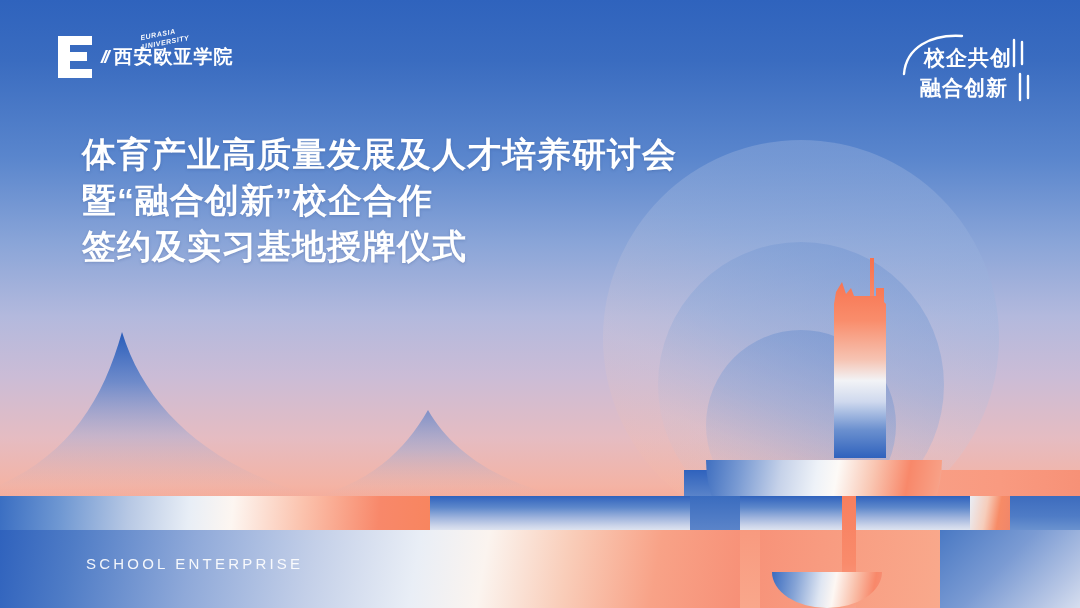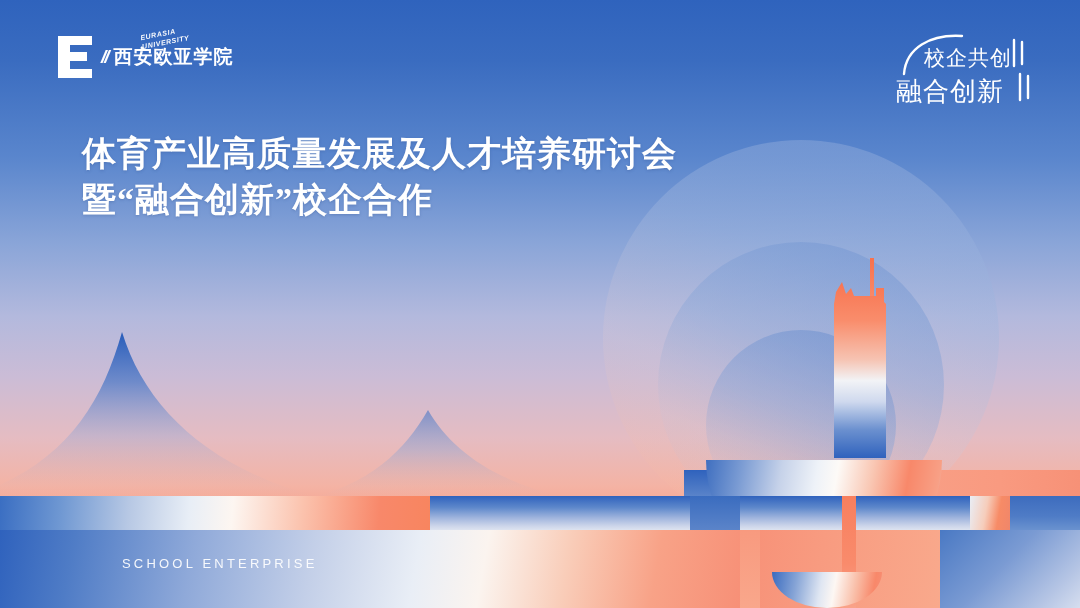--- a/index.html
+++ b/index.html
@@ -112,53 +112,52 @@
   
   #title{
     position:absolute;left:82px;top:131px;width:700px;
     color:#ffffff;
     font-weight:bold;
     font-size:34px;
     line-height:46px;
     letter-spacing:1px;
     text-shadow:0 1px 3px rgba(40,70,130,.28);
   }
-  #title .ln{display:block;white-space:nowrap;font-family:Liberation Serif, serif;}
+  #title .ln{display:block;white-space:nowrap;}
 
   #subtitle{
     position:absolute;left:86px;top:554px;
     color:rgba(255,255,255,.92);
-    font-size:13px;
+    font-size:15px;
     line-height:20px;
     letter-spacing:3.2px;
-    margin-left:36px;
   }
   #subtitle .ln{display:block;}
 
   
   #logo{position:absolute;left:58px;top:36px;height:42px;display:flex;align-items:center;}
   #logo-mark{width:34px;height:42px;margin-right:9px;flex:none;}
   #logo-slash{font-style:italic;font-weight:bold;color:#fff;font-size:19px;margin-right:6px;letter-spacing:-2px;}
   #logo-cn{color:#fff;font-size:19px;font-weight:bold;letter-spacing:1px;white-space:nowrap;}
   #logo-en{
     position:absolute;left:143px;top:34px;
     color:rgba(255,255,255,.95);
     font-size:7px;font-style:italic;font-weight:bold;
     line-height:8.5px;letter-spacing:.6px;
     transform:rotate(-11deg);transform-origin:left bottom;
   }
   #logo-en span{display:block;}
 
   
   #badge{position:absolute;left:896px;top:30px;width:150px;height:84px;}
   #badge-l1,#badge-l2{
-    position:absolute;color:#fff;font-weight:normal;white-space:nowrap;
+    position:absolute;color:#fff;font-weight:bold;white-space:nowrap;
   }
   #badge-l1{left:28px;top:14px;font-size:21px;letter-spacing:1px;}
-  #badge-l2{left:0;top:44px;font-size:26px;letter-spacing:1px;}
+  #badge-l2{left:24px;top:44px;font-size:21px;letter-spacing:1px;}
 </style>
 </head>
 <body>
 
 <div id="poster">
 
   <div class="circ" id="circ-outer"></div>
   <div class="circ" id="circ-mid"></div>
   <div class="circ" id="circ-inner"></div>
 
@@ -239,19 +238,20 @@
       <path d="M124 44 L124 70" stroke="#ffffff" stroke-width="2.4" stroke-linecap="round"></path>
       <path d="M132 46 L132 68" stroke="#ffffff" stroke-width="2.4" stroke-linecap="round"></path>
     </svg>
     <span id="badge-l1">校企共创</span>
     <span id="badge-l2">融合创新</span>
   </div>
 
   <div id="title">
     <span class="ln">体育产业高质量发展及人才培养研讨会</span>
     <span class="ln">暨“融合创新”校企合作</span>
+    <span class="ln">签约及实习基地授牌仪式</span>
   </div>
 
   <div id="subtitle">
     <span class="ln">SCHOOL ENTERPRISE</span>
   </div>
 
 </div>
 
 </body></html>

